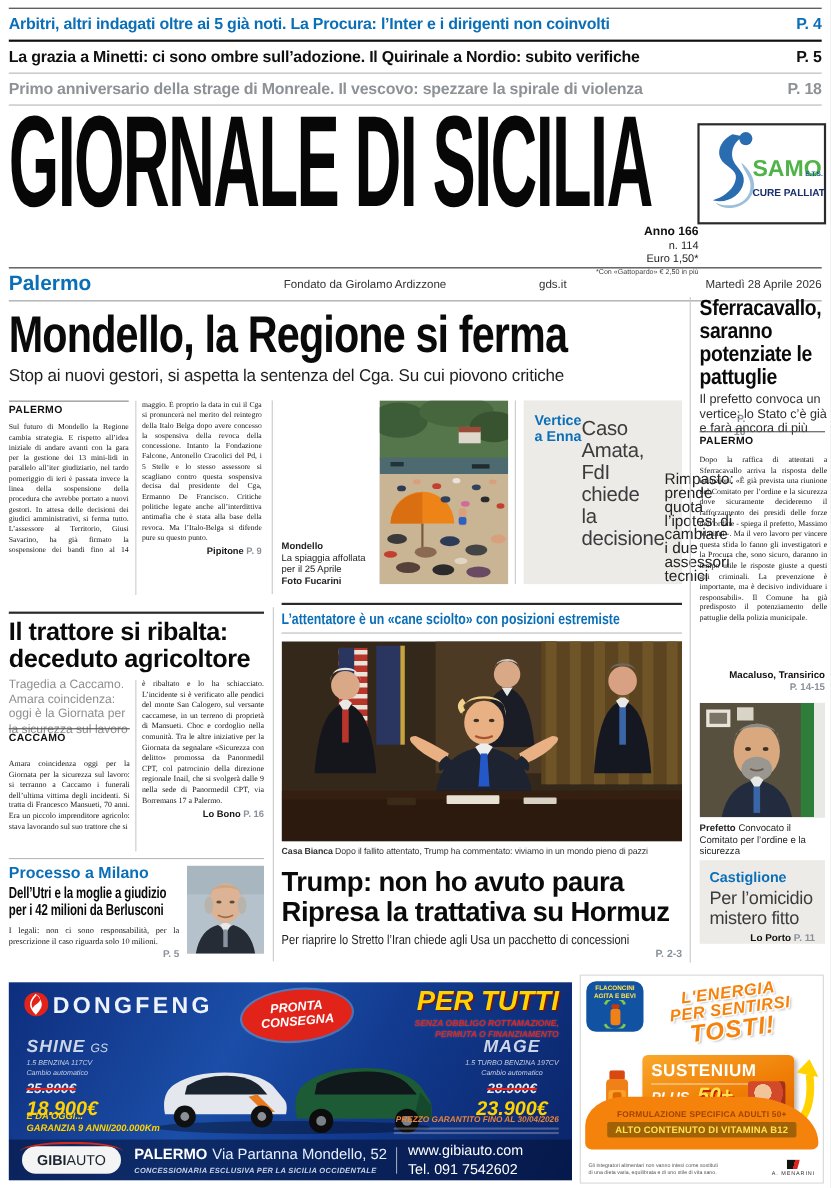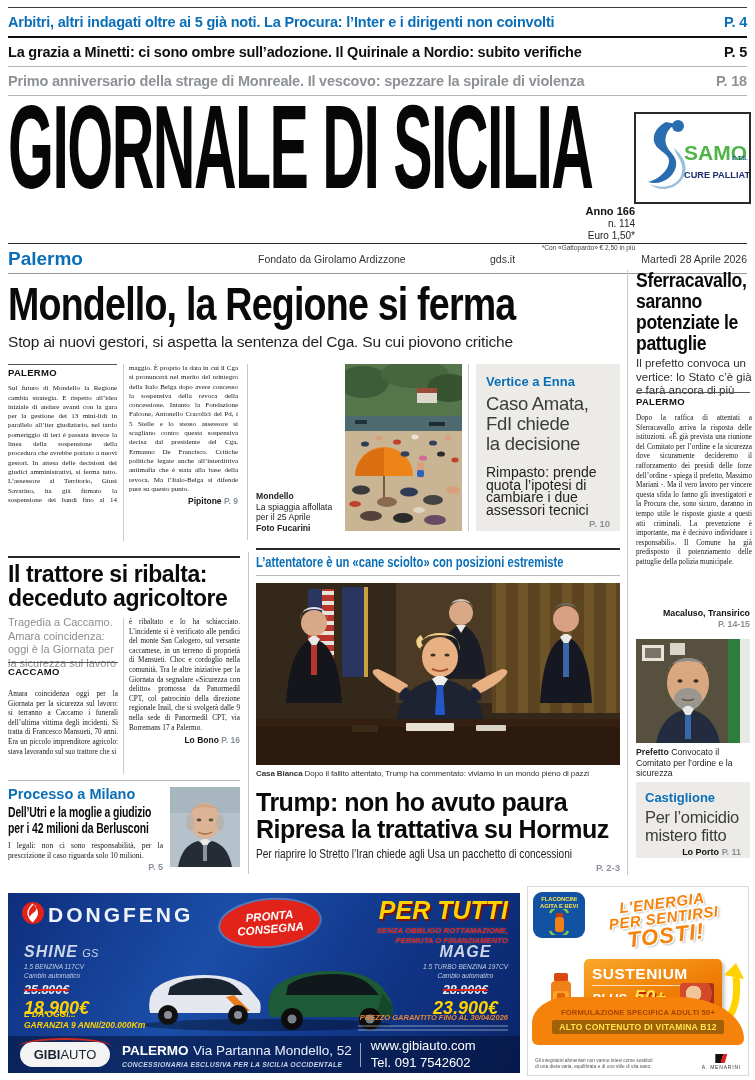--- a/index.html
+++ b/index.html
@@ -49,21 +49,21 @@
       font-family:"Liberation Sans",sans-serif;font-weight:bold;font-size:9.5px;
       letter-spacing:0.3px;color:#111;text-align:left;}
   .byline{text-align:right;font-family:"Liberation Sans",sans-serif;font-weight:bold;
       font-size:8.5px;margin-top:3px;}
   .pageref{color:#8a9199;font-weight:bold;}
   .lead-caption{position:absolute;left:256px;top:491px;width:84px;font-size:8.6px;line-height:10.5px;color:#222;}
   .cap-bold{font-weight:bold;}
   .photo{position:absolute;overflow:hidden;background:#ccc;}
 
   .enna-box{position:absolute;left:476px;top:364px;width:144px;height:167px;background:#edebe8;
-      box-sizing:border-box;padding:10px 10px 2px 10px;display:flex;flex-direction:column;}
+      box-sizing:border-box;padding:10px 10px 2px 10px;display:flex;flex-direction:row;}
   .box-kicker{color:#0b6fb8;font-weight:bold;font-size:13px;}
   .box-head{font-size:18.5px;line-height:20px;font-weight:400;color:#3c3c3c;margin-top:5px;letter-spacing:-0.3px;}
   .box-text{font-size:14px;line-height:12.5px;color:#222;margin-top:auto;}
   .box-page{text-align:right;font-weight:bold;font-size:9.5px;color:#8a9199;margin-top:2px;}
 
   
   .rule-dark{position:absolute;background:#2a2a2a;height:1.5px;}
   .trattore-head{position:absolute;left:8px;top:563px;font-size:23px;line-height:23.5px;
       font-weight:700;letter-spacing:-0.4px;color:#0a0a0a;white-space:nowrap;}
   .trump-kicker{position:absolute;left:256px;top:554px;font-size:14px;font-weight:bold;color:#0b6fb8;

